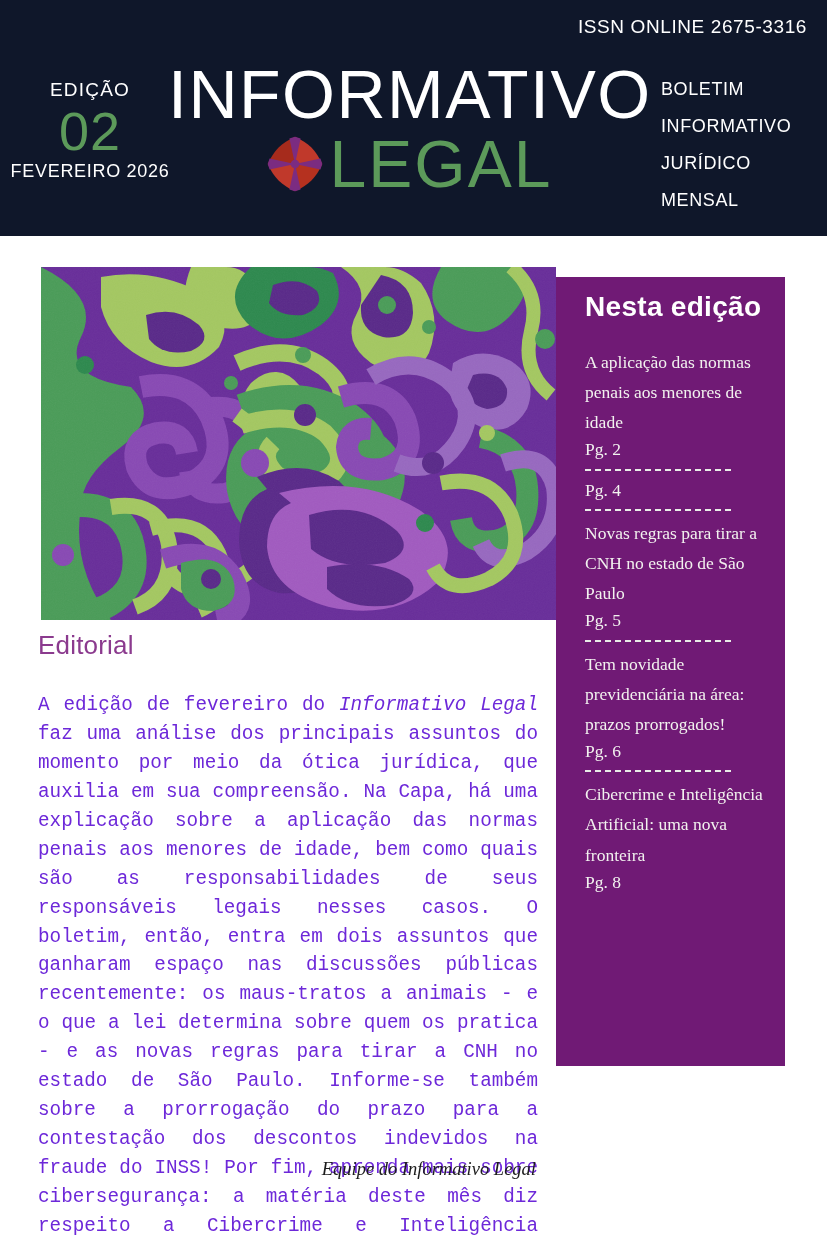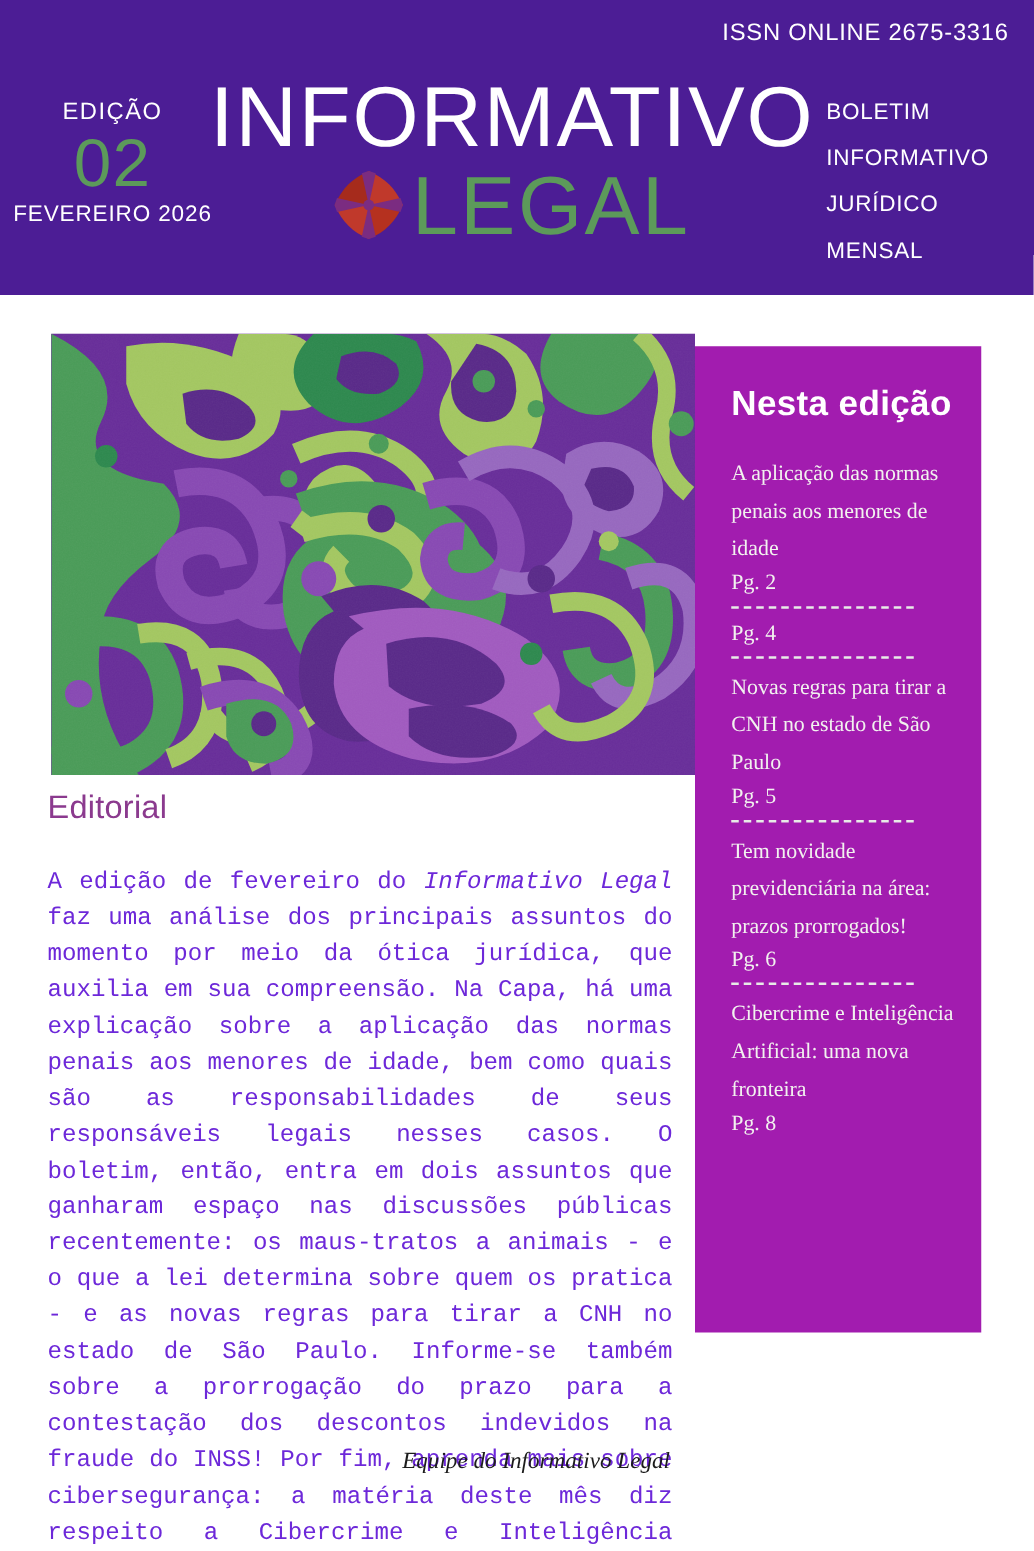--- a/index.html
+++ b/index.html
@@ -14,21 +14,21 @@
     font-family: "Liberation Sans", sans-serif;
     overflow: hidden;
   }
 
   
   .masthead {
     position: absolute;
     left: 0; top: 0;
     width: 827px;
     height: 236px;
-    background: #4c1d95;
+    background: #0f172a;
     overflow: hidden;
   }
   .issn {
     position: absolute;
     right: 20px;
     top: 16px;
     color: #ffffff;
     font-size: 19px;
     letter-spacing: 0.6px;
     font-family: "Liberation Sans", sans-serif;
@@ -127,23 +127,23 @@
   }
   .cover-art svg { display: block; }
 
   
   .toc {
     position: absolute;
     left: 556px;
     top: 277px;
     width: 229px;
     height: 789px;
-    background: #a21caf;
+    background: #701a75;
     box-sizing: border-box;
-    padding: 30px 16px 0 16px;
+    padding: 14px 16px 0 16px;
   }
   .toc-title {
     color: #ffffff;
     font-size: 28px;
     font-weight: bold;
     letter-spacing: 0.3px;
     margin: 0 0 24px 13px;
     font-family: "Liberation Sans", sans-serif;
   }
   .toc-item {

